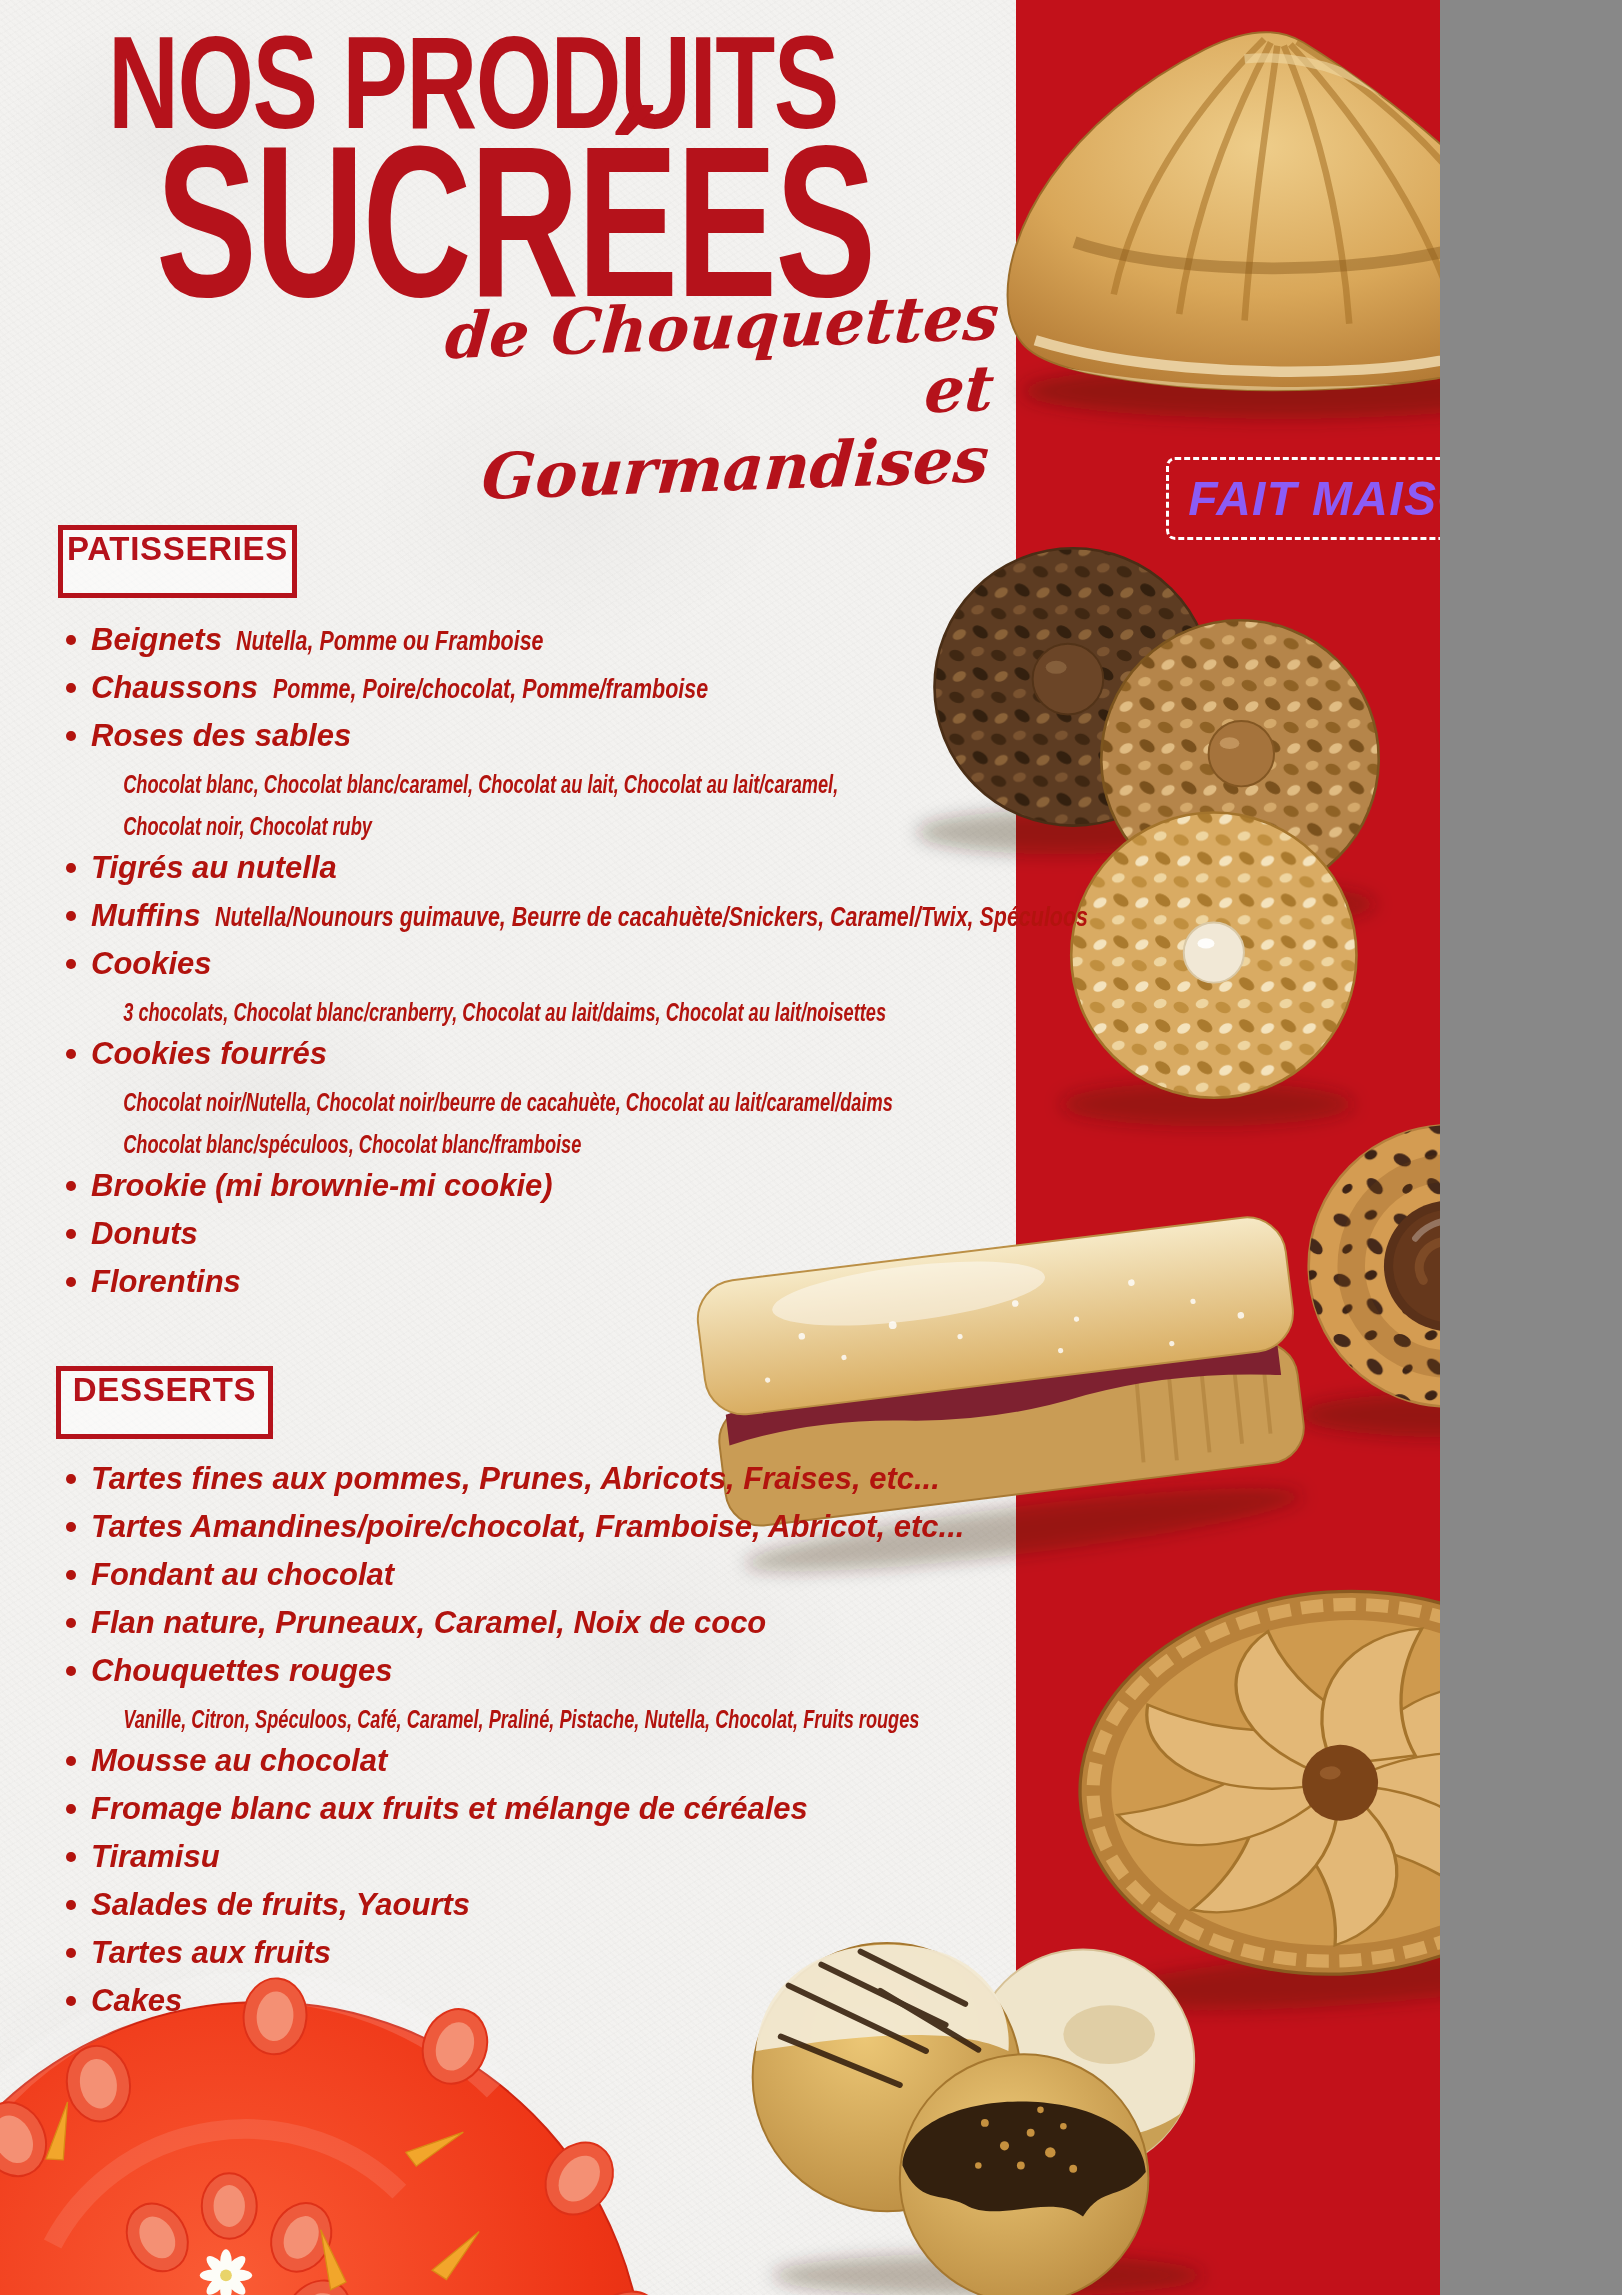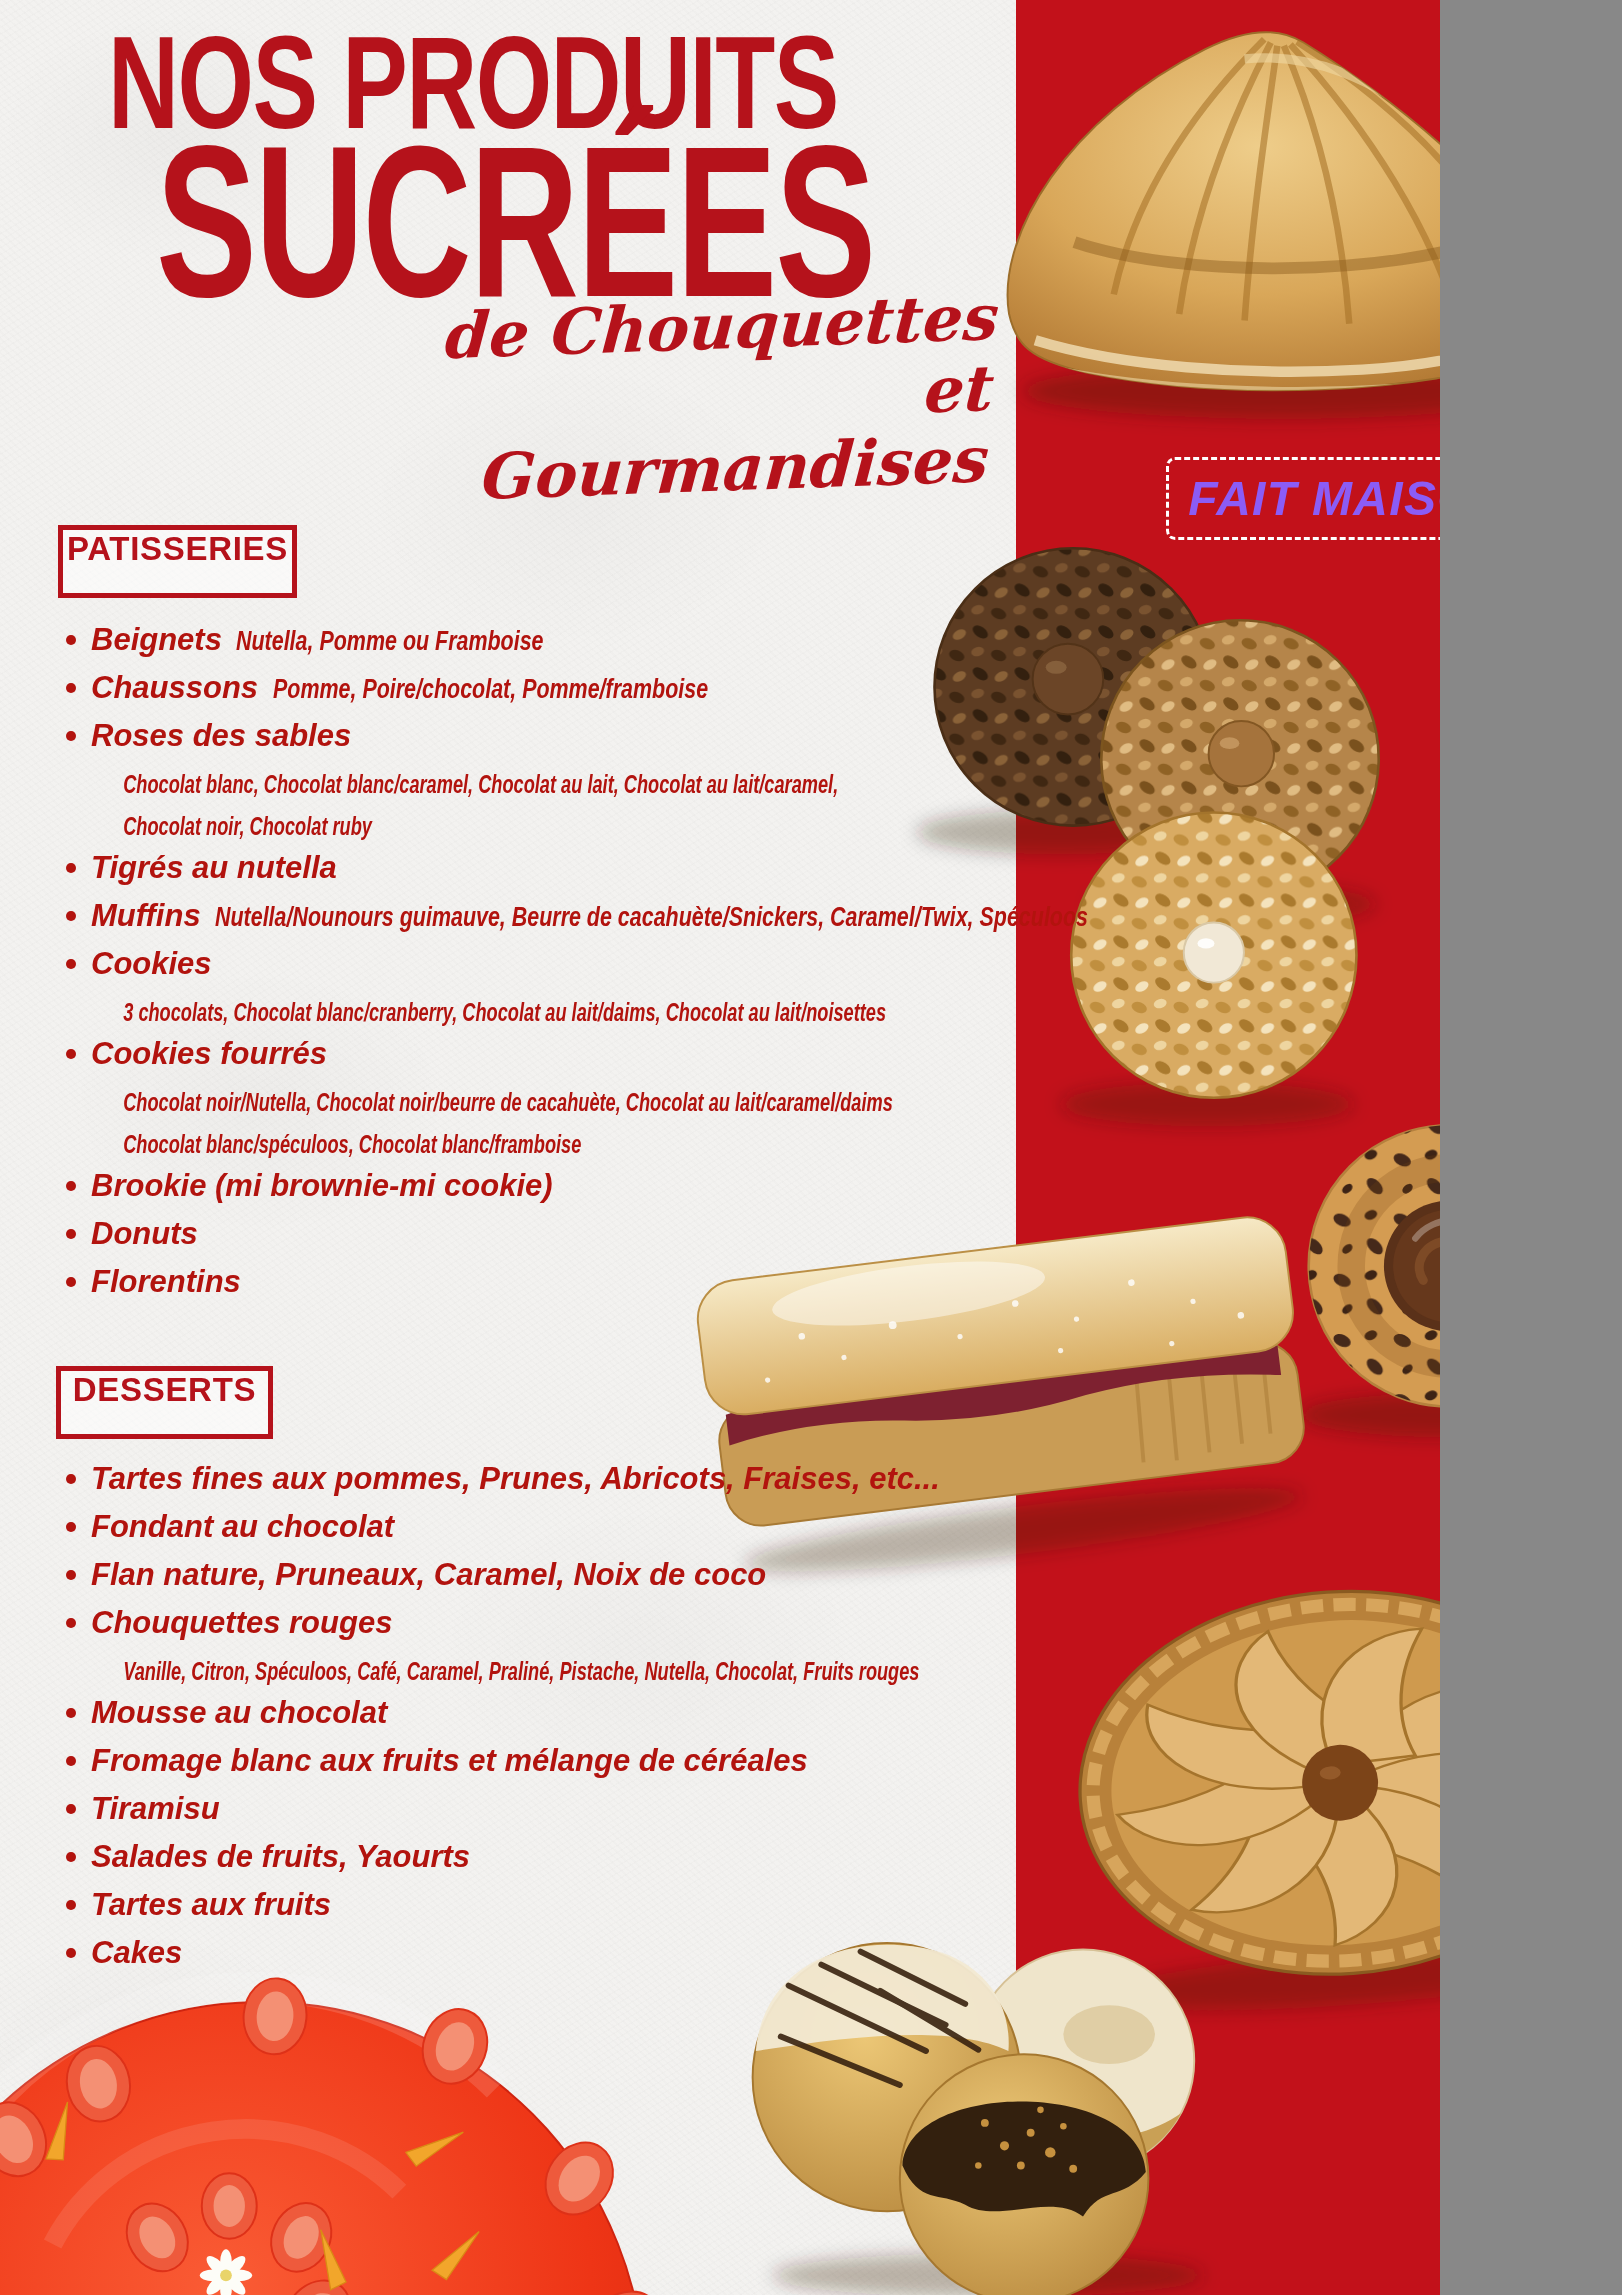--- a/index.html
+++ b/index.html
@@ -352,20 +352,21 @@
       <li class="mi"><span class="dot" style="background: rgb(178, 19, 14);"></span><span class="ln"><span class="nm">Brookie (mi brownie-mi cookie)</span></span></li>
       <li class="mi"><span class="dot" style="background: rgb(178, 19, 14);"></span><span class="ln"><span class="nm">Donuts</span></span></li>
       <li class="mi"><span class="dot" style="background: rgb(178, 19, 14);"></span><span class="ln"><span class="nm">Florentins</span></span></li>
     </ul>
 
   <div class="txt secbox des">
     <span style="color: rgb(181, 18, 27);">DESSERTS</span>
   </div>
   <ul class="txt list des" style="color: rgb(178, 19, 14);">
       <li class="mi"><span class="dot" style="background: rgb(178, 19, 14);"></span><span class="ln"><span class="nm">Tartes fines aux pommes, Prunes, Abricots, Fraises, etc...</span></span></li>
+      <li class="mi"><span class="dot" style="background: rgb(178, 19, 14);"></span><span class="ln"><span class="nm">Tartes Amandines/poire/chocolat, Framboise, Abricot, etc...</span></span></li>
       <li class="mi"><span class="dot" style="background: rgb(178, 19, 14);"></span><span class="ln"><span class="nm">Fondant au chocolat</span></span></li>
       <li class="mi"><span class="dot" style="background: rgb(178, 19, 14);"></span><span class="ln"><span class="nm">Flan nature, Pruneaux, Caramel, Noix de coco</span></span></li>
       <li class="mi"><span class="dot" style="background: rgb(178, 19, 14);"></span><span class="ln"><span class="nm">Chouquettes rouges</span></span><div class="sub">Vanille, Citron, Spéculoos, Café, Caramel, Praliné, Pistache, Nutella, Chocolat, Fruits rouges</div></li>
       <li class="mi"><span class="dot" style="background: rgb(178, 19, 14);"></span><span class="ln"><span class="nm">Mousse au chocolat</span></span></li>
       <li class="mi"><span class="dot" style="background: rgb(178, 19, 14);"></span><span class="ln"><span class="nm">Fromage blanc aux fruits et mélange de céréales</span></span></li>
       <li class="mi"><span class="dot" style="background: rgb(178, 19, 14);"></span><span class="ln"><span class="nm">Tiramisu</span></span></li>
       <li class="mi"><span class="dot" style="background: rgb(178, 19, 14);"></span><span class="ln"><span class="nm">Salades de fruits, Yaourts</span></span></li>
       <li class="mi"><span class="dot" style="background: rgb(178, 19, 14);"></span><span class="ln"><span class="nm">Tartes aux fruits</span></span></li>
       <li class="mi"><span class="dot" style="background: rgb(178, 19, 14);"></span><span class="ln"><span class="nm">Cakes</span></span></li>
     </ul>

